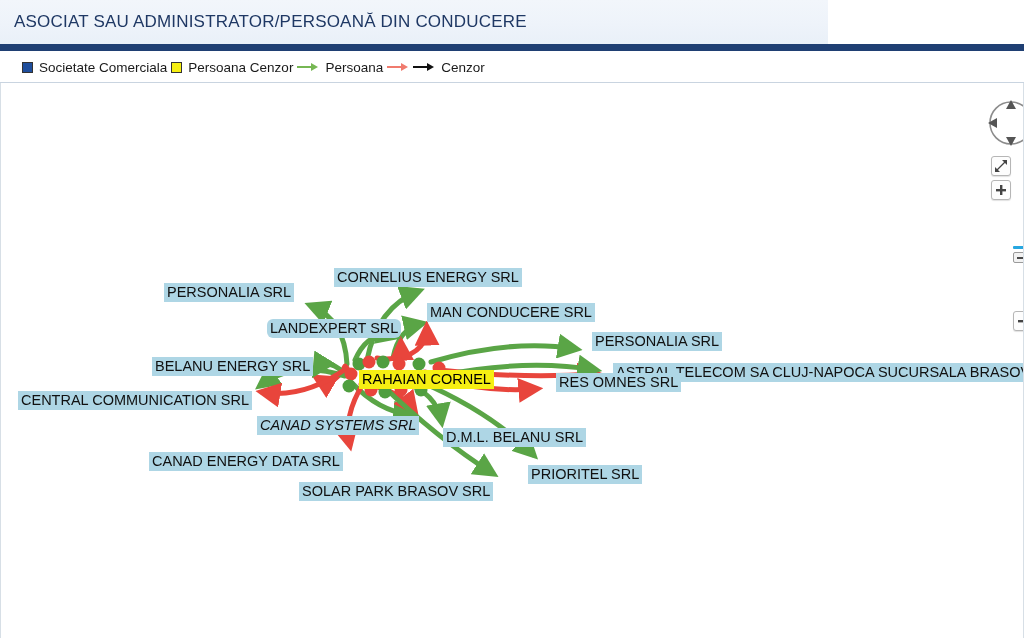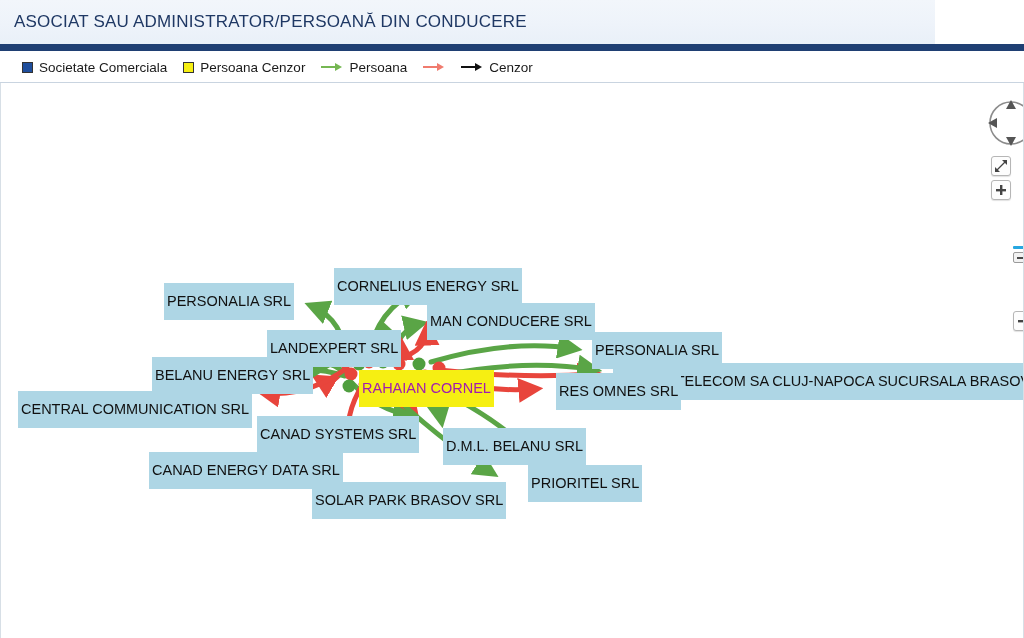--- a/index.html
+++ b/index.html
@@ -12,21 +12,21 @@
     height: 638px;
     font-family: "Liberation Sans", sans-serif;
     overflow: hidden;
     position: relative;
   }
 
   
   .app-header {
     position: absolute;
     left: 0; top: 0;
-    width: 935px;
+    width: 828px;
     height: 44px;
     background: linear-gradient(to bottom, #f2f6fb 0%, #eef3fa 55%, #e9f0f8 100%);
     box-sizing: border-box;
   }
   .app-title {
     position: absolute;
     left: 14px;
     top: 12px;
     font-size: 17px;
     color: #1f3864;
@@ -51,21 +51,21 @@
     border-bottom: 1px solid #c9d4e0;
     box-sizing: border-box;
   }
   .legend-inner {
     position: absolute;
     left: 22px;
     top: 0;
     height: 32px;
     display: flex;
     align-items: center;
-    gap: 16px;
+    gap: 4px;
   }
   .legend-item {
     display: flex;
     align-items: center;
     gap: 6px;
     font-size: 13.5px;
     color: #1a1a1a;
     white-space: nowrap;
   }
   .legend-swatch {
@@ -114,28 +114,28 @@
     box-sizing: border-box;
     overflow: hidden;
   }
   .graph-svg { position: absolute; left: 0; top: 0; }
 
   .node-label {
     position: absolute;
     font-size: 14.5px;
     color: #111111;
     white-space: nowrap;
-    padding: 10px 3px;
+    padding: 1px 3px;
     line-height: 17px;
     background: #aed6e5;
     box-sizing: border-box;
   }
   .node-label.center {
     background: #f6ef12;
-    color: #a21caf;
+    color: #000000;
   }
 
   
   .map-controls {
     position: absolute;
     right: 0;
     top: 0;
     width: 44px;
     height: 260px;
   }
@@ -272,31 +272,31 @@
       <circle cx="420" cy="307" r="6.5" fill="#4f9e3f"></circle>
       <circle cx="438" cy="285" r="6.5" fill="#e8453c"></circle>
       <circle cx="442" cy="299" r="6.5" fill="#4f9e3f"></circle>
     </svg>
 
   <div id="node-layer" style="position: relative; z-index: 3;">
       <div class="node-label center" style="left: 358px; top: 287px;">RAHAIAN CORNEL</div>
       <div class="node-label" style="left: 333px; top: 185px;">CORNELIUS ENERGY SRL</div>
       <div class="node-label" style="left: 163px; top: 200px;">PERSONALIA SRL</div>
       <div class="node-label" style="left: 426px; top: 220px;">MAN CONDUCERE SRL</div>
-      <div class="node-label" style="left: 266px; top: 247px;">LANDEXPERT SRL</div>
+      <div class="node-label" style="left: 266px; top: 236px; border-radius: 6px;">LANDEXPERT SRL</div>
       <div class="node-label" style="left: 591px; top: 249px;">PERSONALIA SRL</div>
       <div class="node-label" style="left: 151px; top: 274px;">BELANU ENERGY SRL</div>
       <div class="node-label" style="left: 612px; top: 280px;">ASTRAL TELECOM SA CLUJ-NAPOCA SUCURSALA BRASOV</div>
       <div class="node-label" style="left: 547px; top: 290px; margin-left: 8px;">RES OMNES SRL</div>
       <div class="node-label" style="left: 17px; top: 308px;">CENTRAL COMMUNICATION SRL</div>
-      <div class="node-label" style="left: 256px; top: 333px;">CANAD SYSTEMS SRL</div>
+      <div class="node-label" style="left: 256px; top: 333px; font-style: italic;">CANAD SYSTEMS SRL</div>
       <div class="node-label" style="left: 442px; top: 345px;">D.M.L. BELANU SRL</div>
       <div class="node-label" style="left: 148px; top: 369px;">CANAD ENERGY DATA SRL</div>
       <div class="node-label" style="left: 527px; top: 382px;">PRIORITEL SRL</div>
-      <div class="node-label" style="left: 311px; top: 399px;">SOLAR PARK BRASOV SRL</div>
+      <div class="node-label" style="left: 298px; top: 399px;">SOLAR PARK BRASOV SRL</div>
     </div>
 
   <div class="map-controls">
 
     <div class="pan-ring">
       <svg width="52" height="52" viewBox="0 0 52 52">
         <circle cx="26" cy="26" r="21" fill="none" stroke="#8c8c8c" stroke-width="1.6"></circle>
         <polygon points="26,3 31,12 21,12" fill="#555"></polygon>
         <polygon points="26,49 31,40 21,40" fill="#555"></polygon>
         <polygon points="3,26 12,21 12,31" fill="#555"></polygon>

